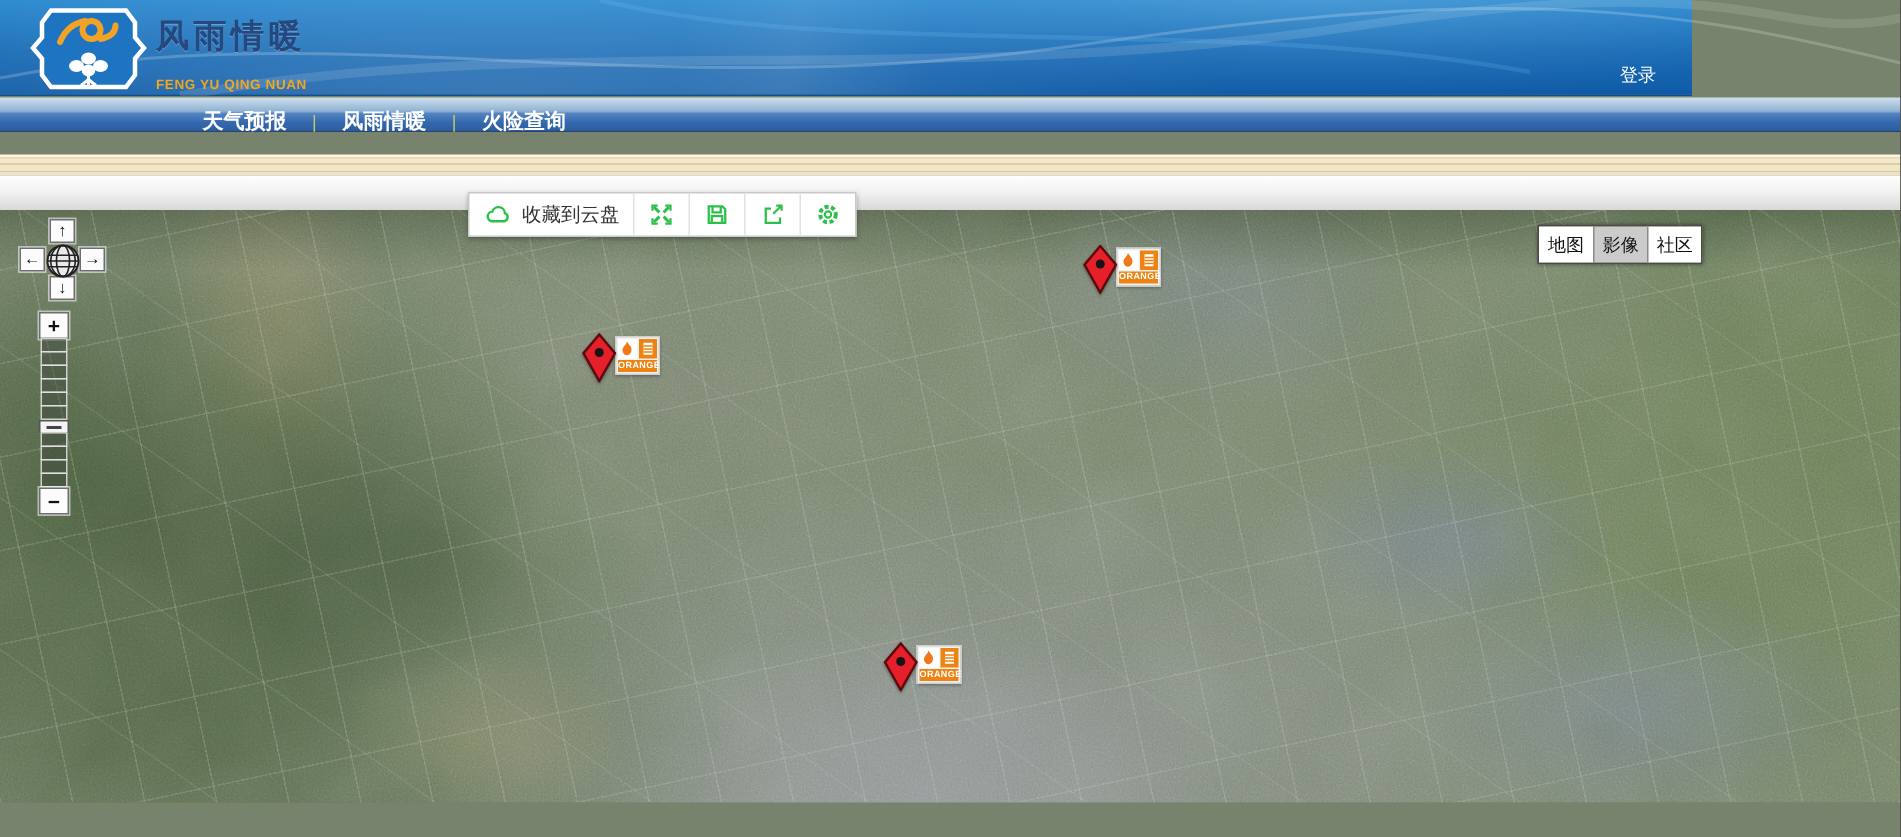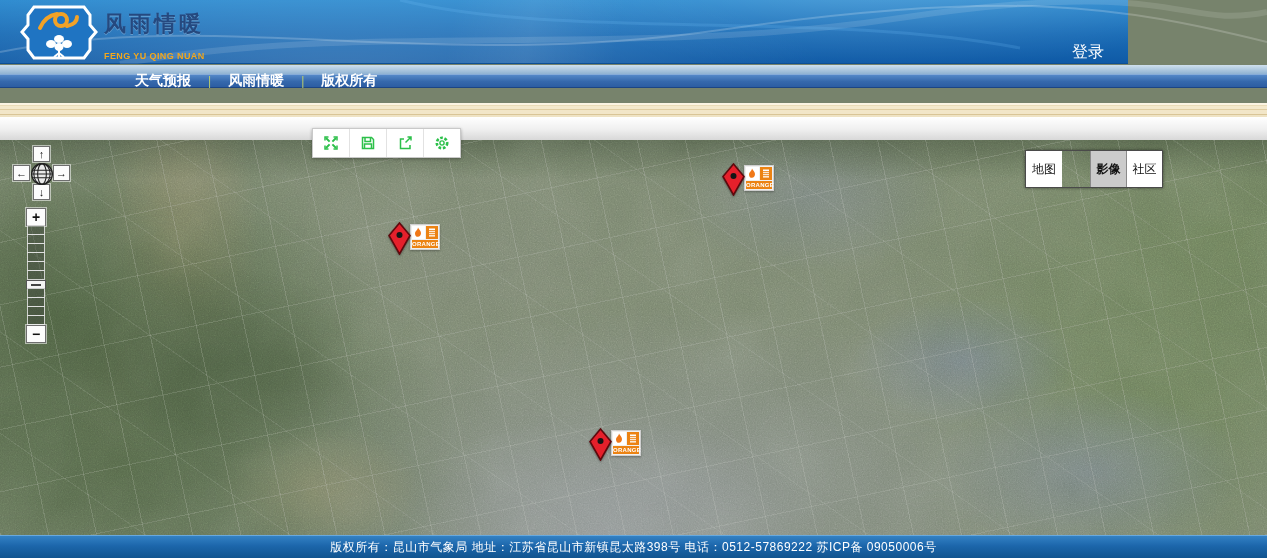--- a/index.html
+++ b/index.html
@@ -25,21 +25,21 @@
     font-family:"DejaVu Serif", serif; font-weight:bold; font-size:22px;
     color:#25497f; letter-spacing:3px; text-shadow:0 1px 0 rgba(255,255,255,.25);
   }
   .brand-en { font-size:9px; font-weight:bold; color:#f2a71d; letter-spacing:.4px; margin-top:12px; }
   .page-title {
     position:absolute; left:212px; top:13px;
     font-size:29px; font-weight:bold; letter-spacing:2px;
     background:linear-gradient(180deg,#ffffff 15%, #cdeefd 50%, #7cc4ef 95%);
     -webkit-background-clip:text; background-clip:text; color:transparent;
   }
-  .login-link { position:absolute; right:24px; top:42px; font-size:16px; color:#ffffff; cursor:pointer; }
+  .login-link { position:absolute; right:24px; top:42px; font-size:12px; color:#ffffff; cursor:pointer; }
 
   
   .strip-light { position:absolute; left:0; top:65px; width:1267px; height:9px;
     background:linear-gradient(180deg,#cfe0ee,#8fb2d2); }
   .navbar { position:absolute; left:0; top:74px; width:1267px; height:14px;
     background:linear-gradient(180deg,#5488c8 0%, #3568ac 55%, #2c5da2 100%);
     border-top:1px solid #86abd8; border-bottom:1px solid #1c4584;
     display:flex; align-items:center; padding-left:135px; }
   .nav-item { font-size:14px; font-weight:bold; color:#ffffff; cursor:pointer; }
   .nav-sep { font-size:12px; color:#b9cc6d; margin:0 17px; }
@@ -106,24 +106,24 @@
   .toolbar { position:absolute; left:312px; top:128px; height:30px; display:flex; align-items:stretch;
     background:#ffffff; border:1px solid #c9c9c9; box-shadow:0 1px 3px rgba(0,0,0,.3); z-index:30; }
   .tb-btn { display:flex; align-items:center; gap:6px; padding:0 9px; border-left:1px solid #e2e2e2;
     font-size:13px; color:#333; cursor:pointer; }
   .tb-btn:first-child { border-left:none; }
   .tb-icon { display:block; }
 
   
   .type-switch { position:absolute; top:10px; left:1025px; display:flex; border:1px solid #4a4a4a;
     box-shadow:0 0 3px rgba(0,0,0,.5); z-index:20; }
-  .type-btn { min-width:36px; height:36px; padding:0 0; background:#ffffff; color:#111; font-size:12px;
+  .type-btn { min-width:36px; height:24px; padding:0 0; background:#ffffff; color:#111; font-size:12px;
     display:flex; align-items:center; justify-content:center; border-left:1px solid #8a8a8a; cursor:pointer; }
   .type-btn:first-child { border-left:none; }
-  .type-btn.selected { background:#cbcbcb; font-weight:bold;margin-left:28px; }
+  .type-btn.selected { background:#cbcbcb; font-weight:normal; }
 
   
   .marker { position:absolute; display:flex; align-items:flex-start; z-index:15; cursor:pointer; }
   .pin-icon { display:block; filter:drop-shadow(0 1px 1px rgba(0,0,0,.4)); }
   .badge { margin-left:-1px; margin-top:2px; width:30px; background:rgba(246,246,246,.95);
     border:1px solid #cfcfcf; padding:1px; box-shadow:0 1px 2px rgba(0,0,0,.3); }
   .badge-icons { display:flex; gap:1px; height:13px; }
   .badge-cell { flex:1; display:flex; align-items:center; justify-content:center; }
   .cell-flame { background:#ffffff; }
   .cell-doc { background:#ec8313; }
@@ -172,21 +172,21 @@
     <div class="login-link">登录</div>
   </div>
 
   <div class="strip-light"></div>
 
   <div class="navbar">
     <span class="nav-item">天气预报</span>
     <span class="nav-sep">|</span>
     <span class="nav-item">风雨情暖</span>
     <span class="nav-sep">|</span>
-    <span class="nav-item">版权所有</span>
+    <span class="nav-item">火险查询</span>
   </div>
 
   <div class="strip-beige"></div>
   <div class="strip-white"></div>
 
   <div class="map">
     <div class="map-roads"></div>
     <svg class="map-blotch">
       <filter id="blotchF">
           <feTurbulence type="fractalNoise" baseFrequency="0.012" numOctaves="3" seed="11" stitchTiles="stitch"></feTurbulence>
@@ -306,20 +306,26 @@
         </div>
       </div>
       <div class="badge-label">ORANGE</div>
     </div>
   </div>
 </div>
   </div>
 
   <div class="toolbar">
     <div class="tb-btn">
+      <svg class="tb-icon" width="20" height="18" viewBox="0 0 18 18" fill="none" stroke="#2cc04a" stroke-width="1.6">
+        <path d="M5.5 13.5 a3.2 3.2 0 0 1 -.3 -6.4 a4.3 4.3 0 0 1 8.4 1 a2.8 2.8 0 0 1 -.6 5.4 z"></path>
+      </svg>
+      <span>收藏到云盘</span>
+    </div>
+    <div class="tb-btn">
       <svg class="tb-icon" width="18" height="18" viewBox="0 0 18 18" fill="none" stroke="#2cc04a">
         <path d="M4 4 L7.6 7.6 M14 4 L10.4 7.6 M4 14 L7.6 10.4 M14 14 L10.4 10.4" stroke-width="2"></path>
         <path d="M3 6.5 V3 h3.5 M11.5 3 H15 v3.5 M3 11.5 V15 h3.5 M11.5 15 H15 v-3.5" stroke-width="1.5"></path>
       </svg>
     </div>
     <div class="tb-btn">
       <svg class="tb-icon" width="18" height="18" viewBox="0 0 18 18" fill="none" stroke="#2cc04a" stroke-width="1.5">
         <path d="M3.5 3.5 h9 l2 2 V14.5 H3.5 Z"></path>
         <path d="M6 3.5 v4 h5.5 v-4 M5.5 14.5 v-4.5 h7 v4.5"></path>
       </svg>
@@ -331,17 +337,14 @@
       </svg>
     </div>
     <div class="tb-btn">
       <svg class="tb-icon" width="18" height="18" viewBox="0 0 18 18" fill="none" stroke="#2cc04a">
         <circle cx="9" cy="9" r="5.2" stroke-width="2.6" stroke-dasharray="2.7 1.7"></circle>
         <circle cx="9" cy="9" r="2.1" stroke-width="1.4"></circle>
       </svg>
     </div>
   </div>
 
-  <div class="footer">
-    <span class="footer-text">版权所有：昆山市气象局 地址：江苏省昆山市新镇昆太路398号 电话：0512-57869222 苏ICP备 09050006号</span>
-  </div>
 
 </div>
 
 </body></html>

